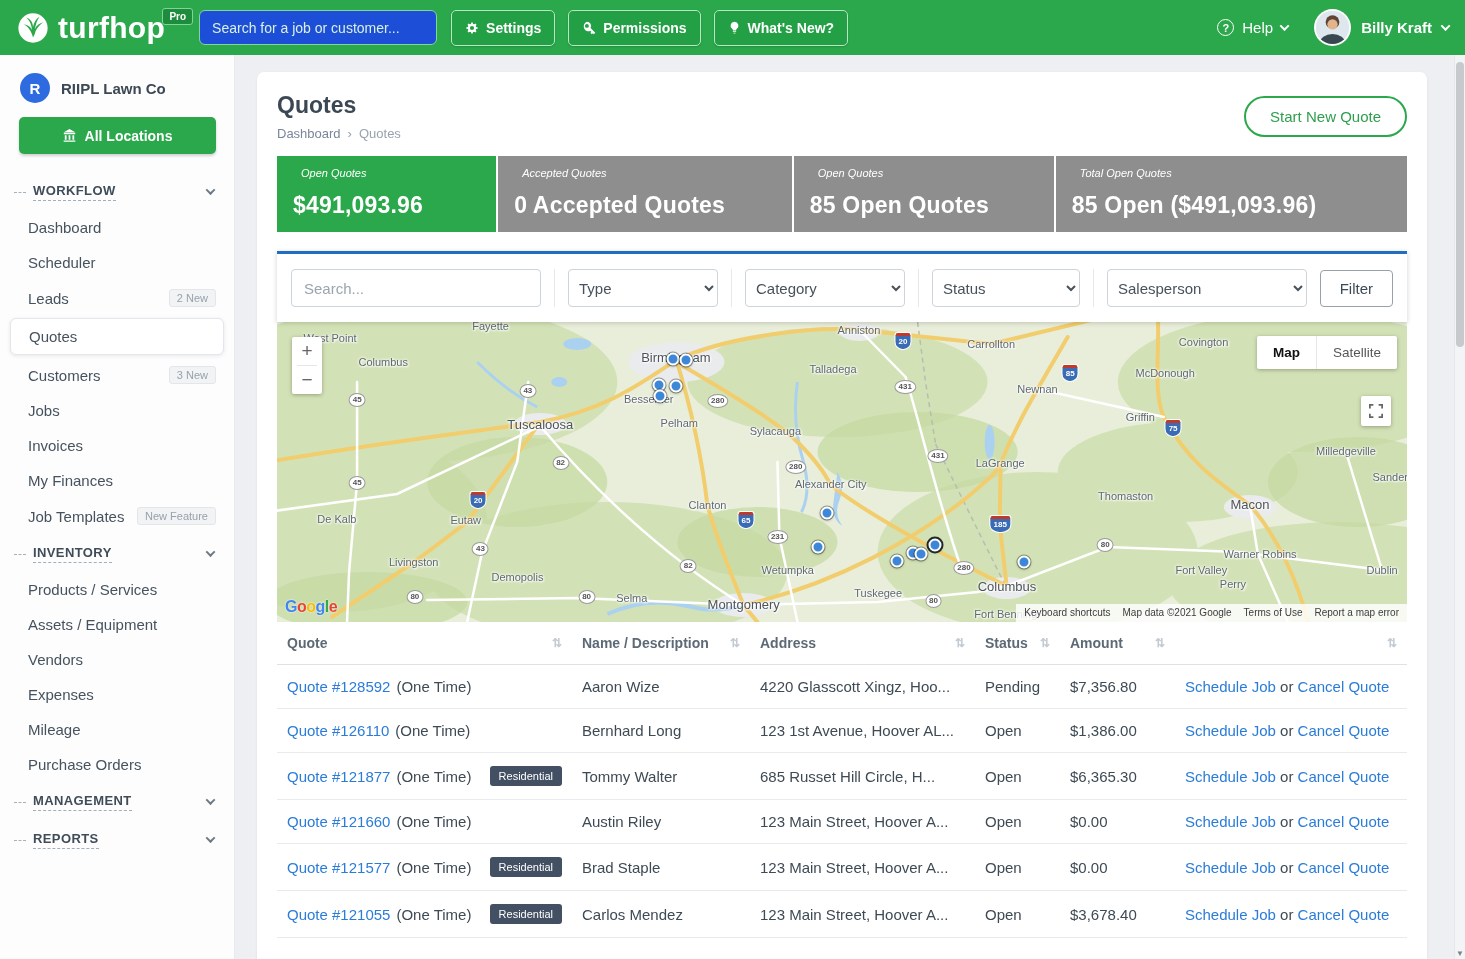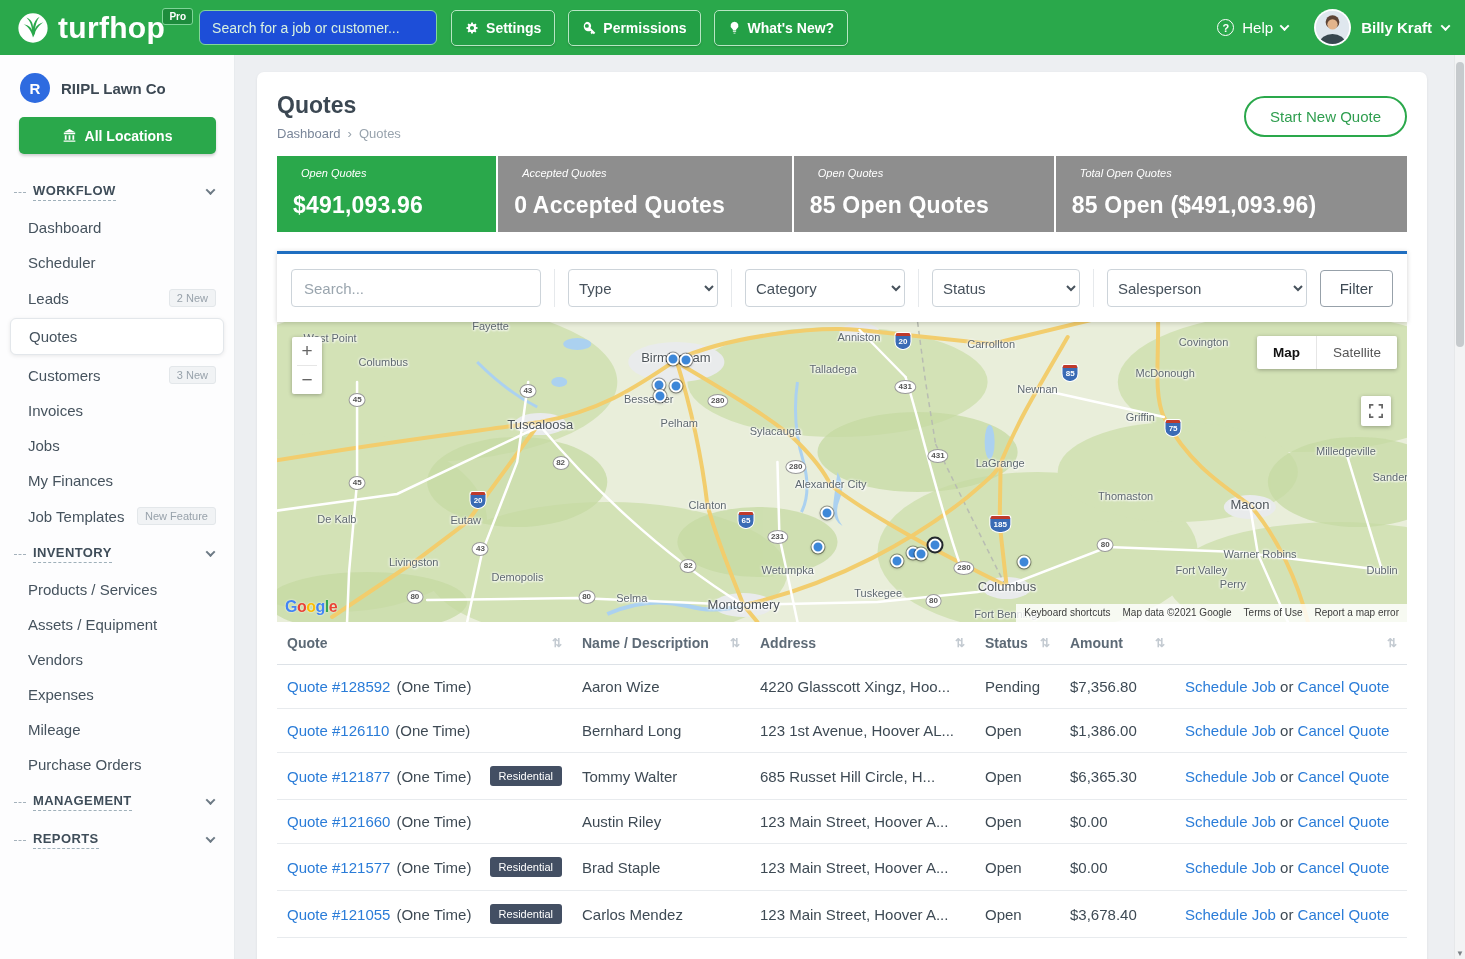--- a/index.html
+++ b/index.html
@@ -191,24 +191,24 @@
       <span class="nav-badge">2 New</span>
     </div>
   <div class="nav-item active">
       <span>Quotes</span>
     </div>
   <div class="nav-item">
       <span>Customers</span>
       <span class="nav-badge">3 New</span>
     </div>
   <div class="nav-item">
+      <span>Jobs</span>
+    </div>
+  <div class="nav-item">
       <span>Invoices</span>
-    </div>
-  <div class="nav-item">
-      <span>Jobs</span>
     </div>
   <div class="nav-item">
       <span>My Finances</span>
     </div>
   <div class="nav-item">
       <span>Job Templates</span>
       <span class="nav-badge">New Feature</span>
     </div>
 
   <div class="section-header">
@@ -377,21 +377,21 @@
           <span class="shield state" style="left: 55.6%; top: 21.7%;">431</span>
           <span class="shield state" style="left: 58.5%; top: 44.7%;">431</span>
           <span class="shield state" style="left: 44.3%; top: 71.7%;">231</span>
           <span class="shield state" style="left: 12.2%; top: 91.7%;">80</span>
           <span class="shield state" style="left: 27.4%; top: 91.7%;">80</span>
           <span class="shield state" style="left: 58.1%; top: 93%;">80</span>
           <span class="shield state" style="left: 73.3%; top: 74.3%;">80</span>
           <span class="map-city" style="left: 18.9%; top: 1.2%;">Fayette</span>
           <span class="map-city" style="left: 4.7%; top: 5.3%;">West Point</span>
           <span class="map-city" style="left: 9.4%; top: 13.3%;">Columbus</span>
-          <span class="map-city" style="left: 51.5%; top: 2.7%; margin-top: 7px;">Anniston</span>
+          <span class="map-city" style="left: 51.5%; top: 2.7%;">Anniston</span>
           <span class="map-city" style="left: 63.2%; top: 7.3%;">Carrollton</span>
           <span class="map-city" style="left: 82%; top: 6.7%;">Covington</span>
           <span class="map-city" style="left: 49.2%; top: 15.7%;">Talladega</span>
           <span class="map-city" style="left: 78.6%; top: 17%;">McDonough</span>
           <span class="map-city" style="left: 67.3%; top: 22.3%;">Newnan</span>
           <span class="map-city lg" style="left: 35.3%; top: 11.7%;">Birmingham</span>
           <span class="map-city" style="left: 32.9%; top: 25.7%;">Bessemer</span>
           <span class="map-city" style="left: 35.6%; top: 33.7%;">Pelham</span>
           <span class="map-city" style="left: 44.1%; top: 36.3%;">Sylacauga</span>
           <span class="map-city lg" style="left: 23.3%; top: 34%;">Tuscaloosa</span>

